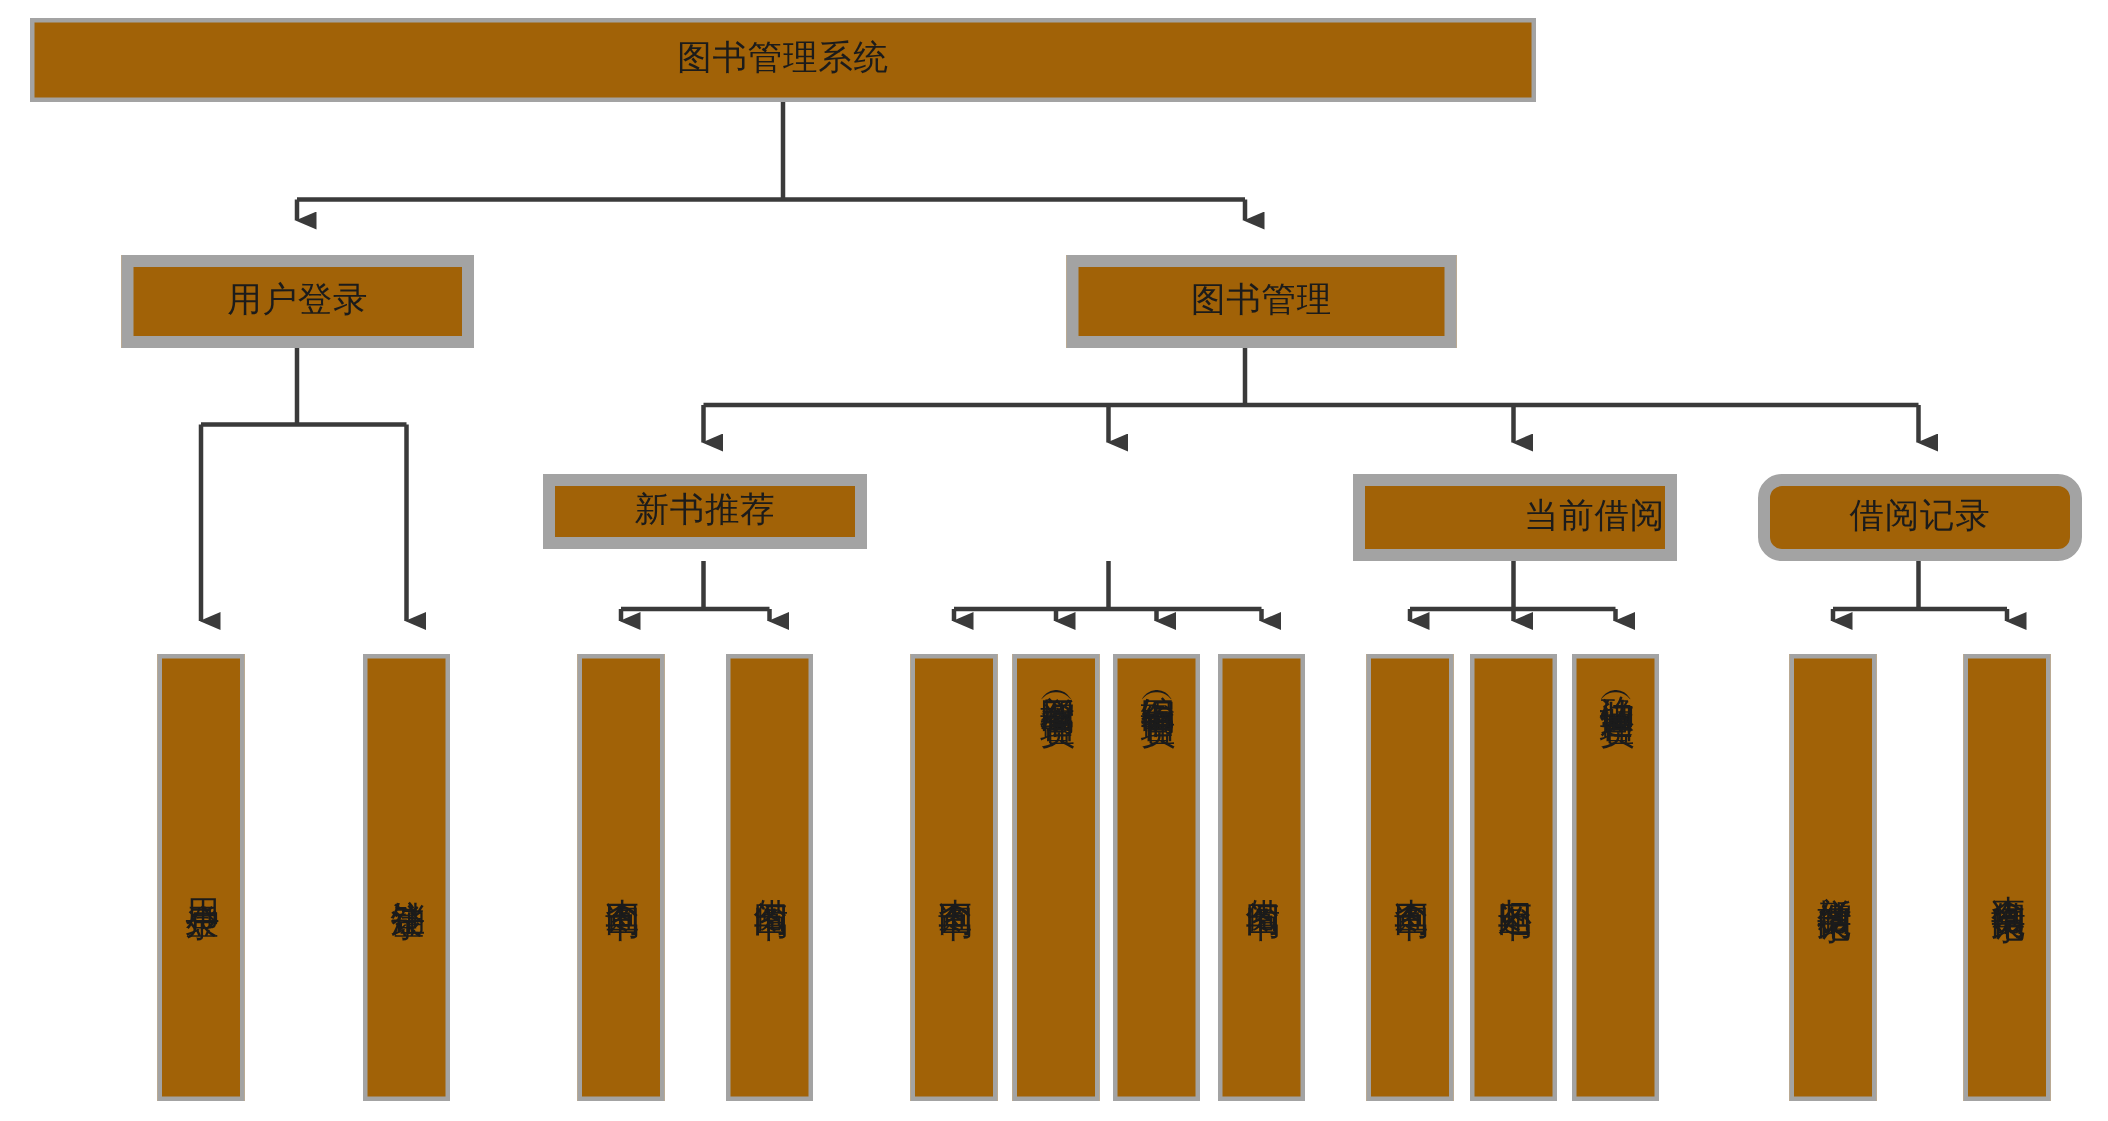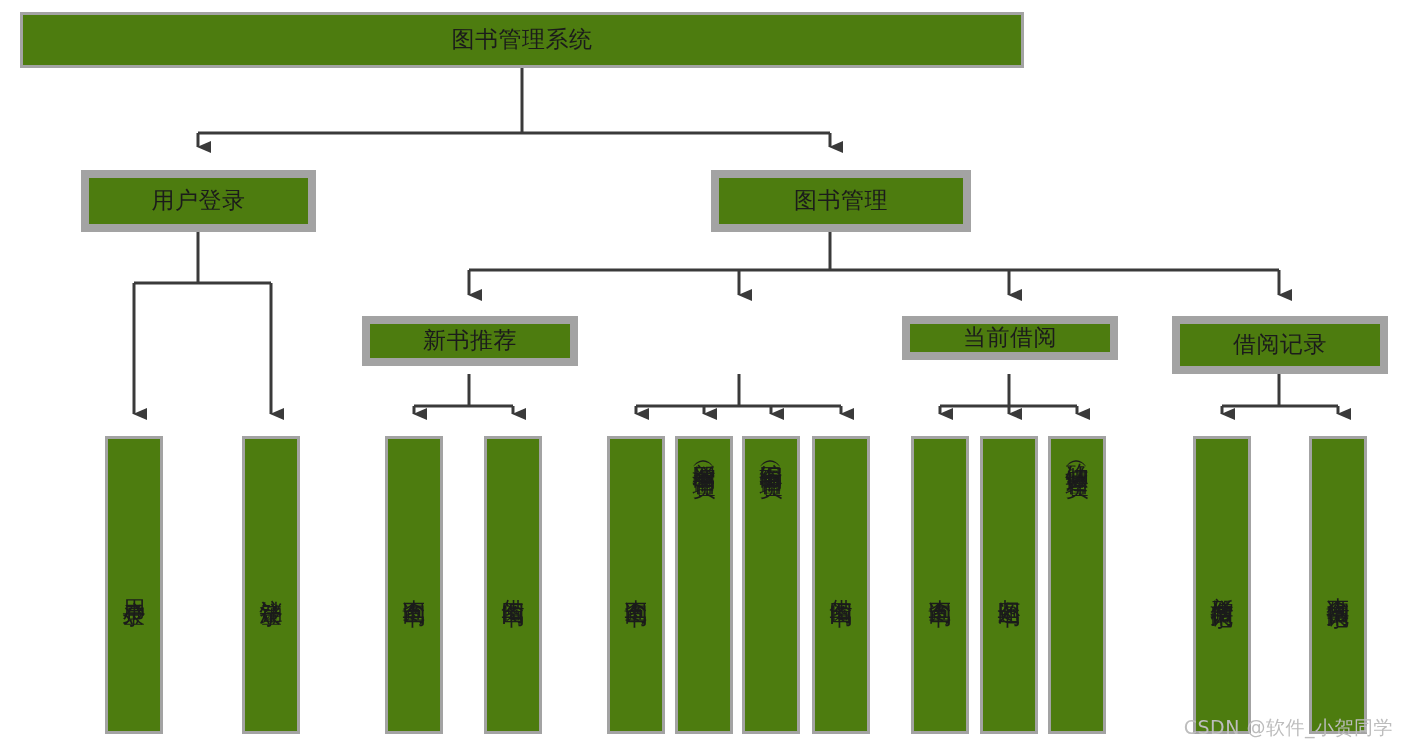--- a/index.html
+++ b/index.html
@@ -22,21 +22,21 @@
     position: absolute;
     left: 0;
     top: 0;
     width: 1405px;
     height: 747px;
     pointer-events: none;
   }
   .node {
     position: absolute;
     box-sizing: border-box;
-    background: #4d7c0f;
+    background: #a16207;
     border: 8px solid #a3a3a3;
     display: flex;
     align-items: center;
     justify-content: center;
     color: #1b1b1b;
     z-index: 2;
   }
   .node.root {
     border-width: 3px;
   }
@@ -143,25 +143,25 @@
 
   <div class="node" style="left:711px; top:170px; width:260px; height:62px;">
     <span class="lbl-h">图书管理</span>
   </div>
 
   <div class="node" style="left:362px; top:316px; width:216px; height:50px;">
     <span class="lbl-h">新书推荐</span>
   </div>
 
 
-  <div class="node" style="left:902px; top:316px; width:216px; height:44px;">
+  <div class="node" style="left:902px; top:316px; width:216px; height:58px;justify-content:flex-end;">
     <span class="lbl-h">当前借阅</span>
   </div>
 
-  <div class="node" style="left:1172px; top:316px; width:216px; height:58px;">
+  <div class="node" style="left:1172px; top:316px; width:216px; height:58px;border-radius:16px;">
     <span class="lbl-h">借阅记录</span>
   </div>
 
   <div class="node leaf center-v" style="left:105px; top:436px; width:58px; height:298px;">
     <span class="lbl-v">用户登录</span>
   </div>
 
   <div class="node leaf center-v" style="left:242px; top:436px; width:58px; height:298px;">
     <span class="lbl-v">注销登录</span>
   </div>
@@ -203,15 +203,14 @@
   </div>
 
   <div class="node leaf center-v" style="left:1193px; top:436px; width:58px; height:298px;">
     <span class="lbl-v">新增借阅记录</span>
   </div>
 
   <div class="node leaf center-v" style="left:1309px; top:436px; width:58px; height:298px;">
     <span class="lbl-v">查询借阅记录</span>
   </div>
 
-  <div class="watermark">CSDN @软件_小贺同学</div>
 
 </div>
 
 </body></html>

